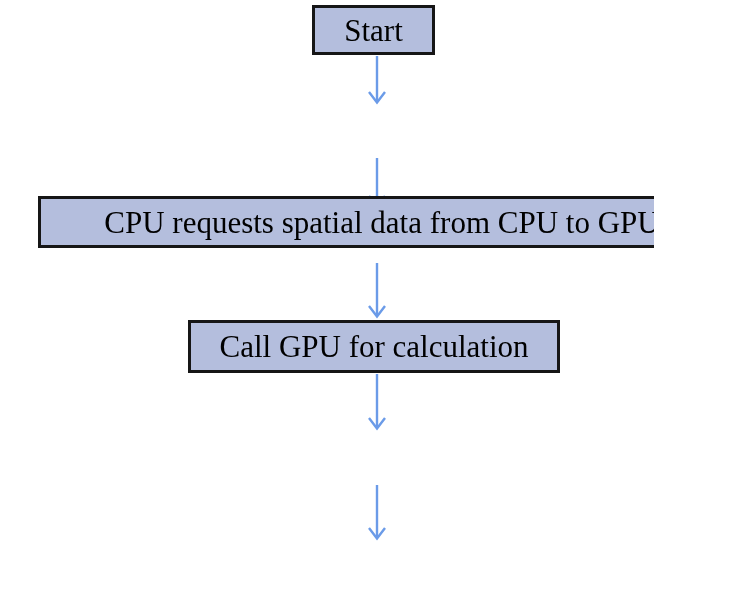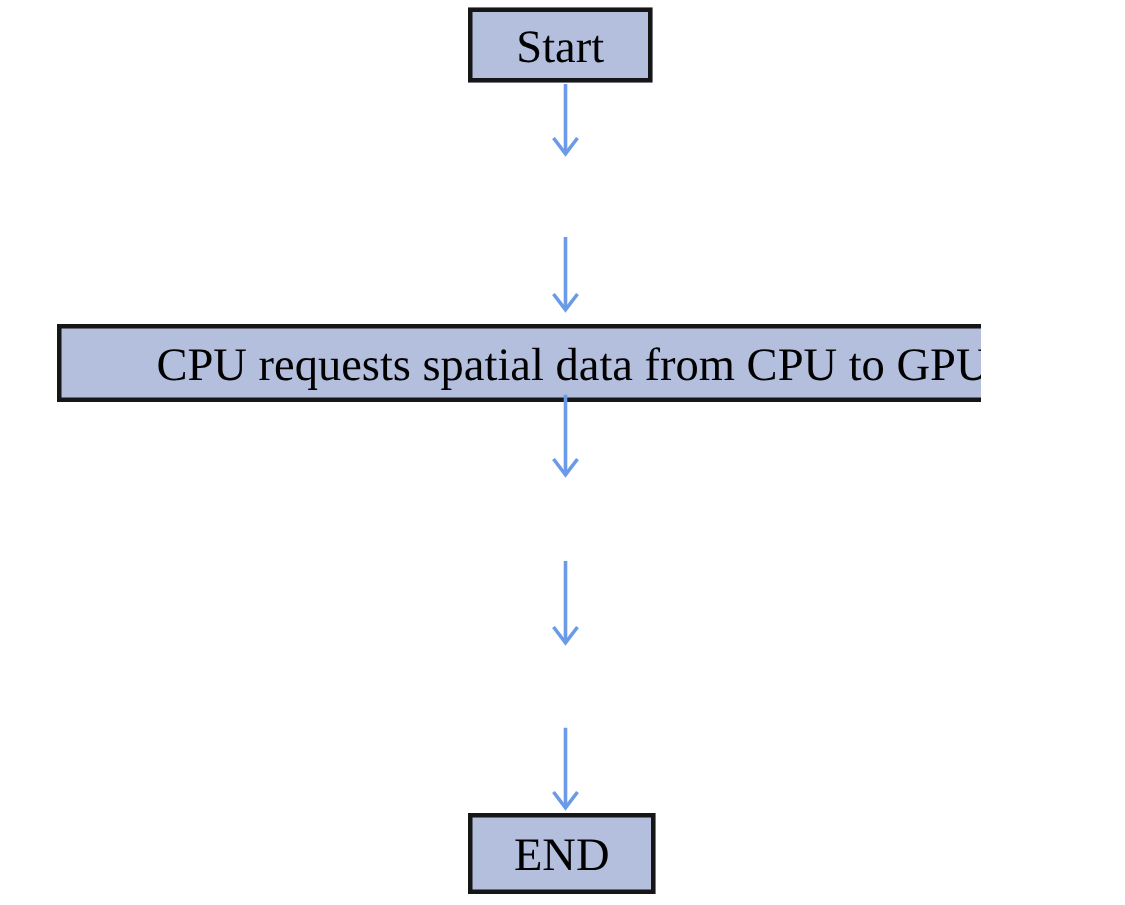--- a/index.html
+++ b/index.html
@@ -24,21 +24,21 @@
     font-size: 31px;
     line-height: 1;
     display: flex;
     align-items: center;
     justify-content: center;
     white-space: nowrap;
     text-align: center;
   }
   .node-0 { left: 312px; top: 5px;   width: 123px; height: 50px; }
   .node-1 { left: 153px; top: 106px; width: 442px; height: 51px; }
-  .node-2 { left: 38px;  top: 216px; width: 672px; height: 52px; padding-left: 16px; }
+  .node-2 { left: 38px;  top: 196px; width: 672px; height: 52px; padding-left: 16px; }
   .node-3 { left: 188px; top: 320px; width: 372px; height: 53px; }
   .node-4 { left: 4px;   top: 432px; width: 741px; height: 52px; }
   .node-5 { left: 312px; top: 542px; width: 125px; height: 54px; }
 
   .arrow {
     position: absolute;
     left: 365px;
     width: 24px;
     display: block;
   }
@@ -72,27 +72,27 @@
     <polyline points="4,38 12,48.5 20,38"></polyline>
   </svg>
 
   <div class="node node-2">CPU requests spatial data from CPU to GPU</div>
 
   <svg class="arrow arrow-2" width="24" height="56" viewBox="0 0 24 56" xmlns="http://www.w3.org/2000/svg">
     <line x1="12" y1="0" x2="12" y2="53"></line>
     <polyline points="4,43 12,53.5 20,43"></polyline>
   </svg>
 
+  <div class="node node-3">Call GPU for calculation</div>
 
   <svg class="arrow arrow-3" width="24" height="57" viewBox="0 0 24 57" xmlns="http://www.w3.org/2000/svg">
     <line x1="12" y1="0" x2="12" y2="54"></line>
     <polyline points="4,44 12,54.5 20,44"></polyline>
   </svg>
 
 
   <svg class="arrow arrow-4" width="24" height="56" viewBox="0 0 24 56" xmlns="http://www.w3.org/2000/svg">
     <line x1="12" y1="0" x2="12" y2="53"></line>
     <polyline points="4,43 12,53.5 20,43"></polyline>
   </svg>
 
-  <div class="node node-5">END</div>
 
 </div>
 
 </body></html>

